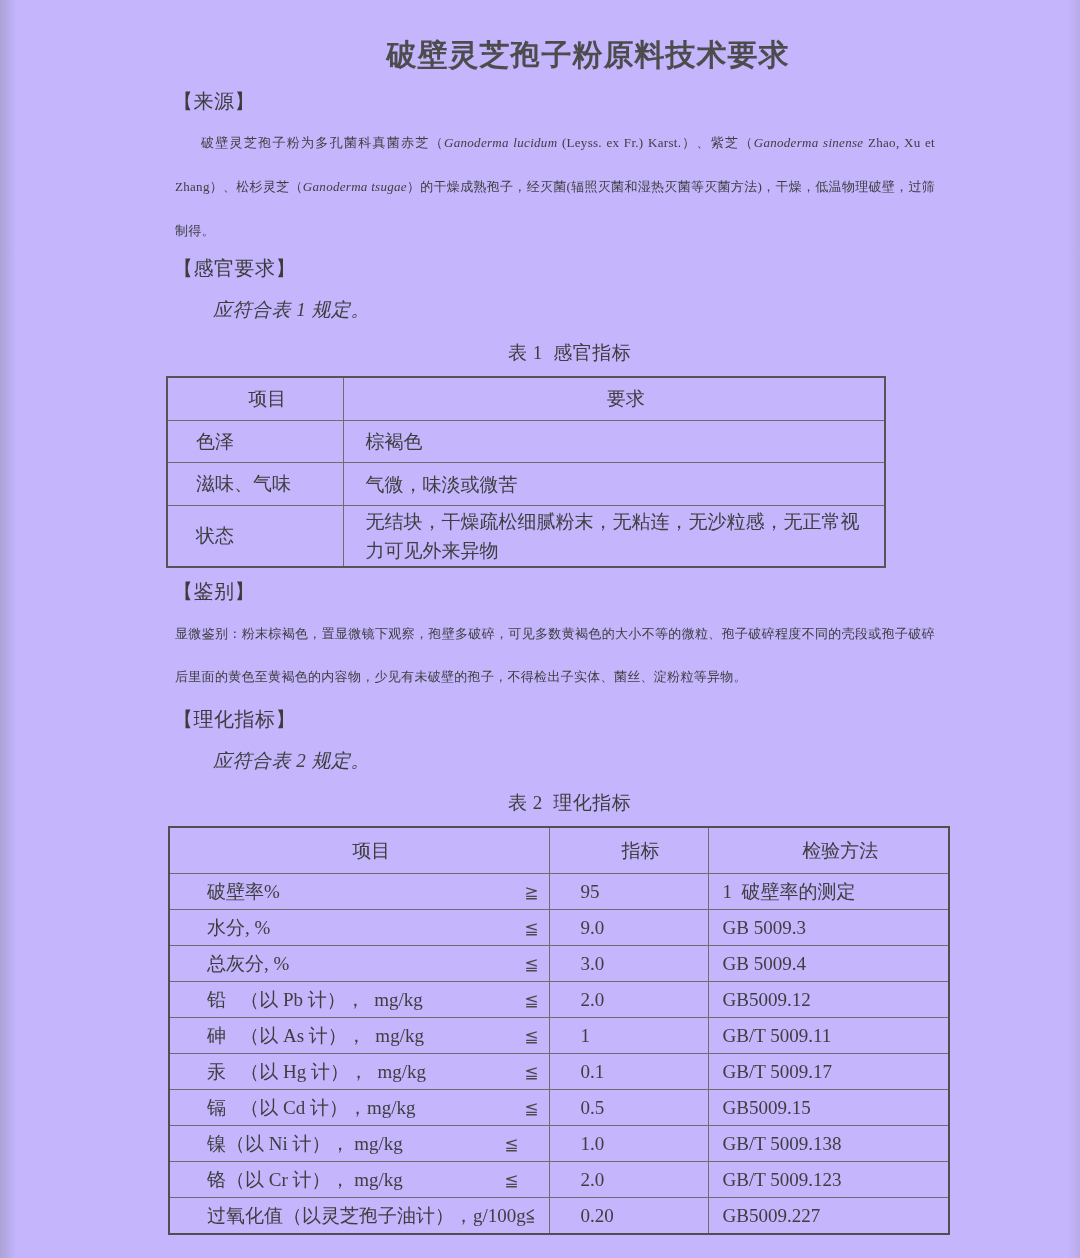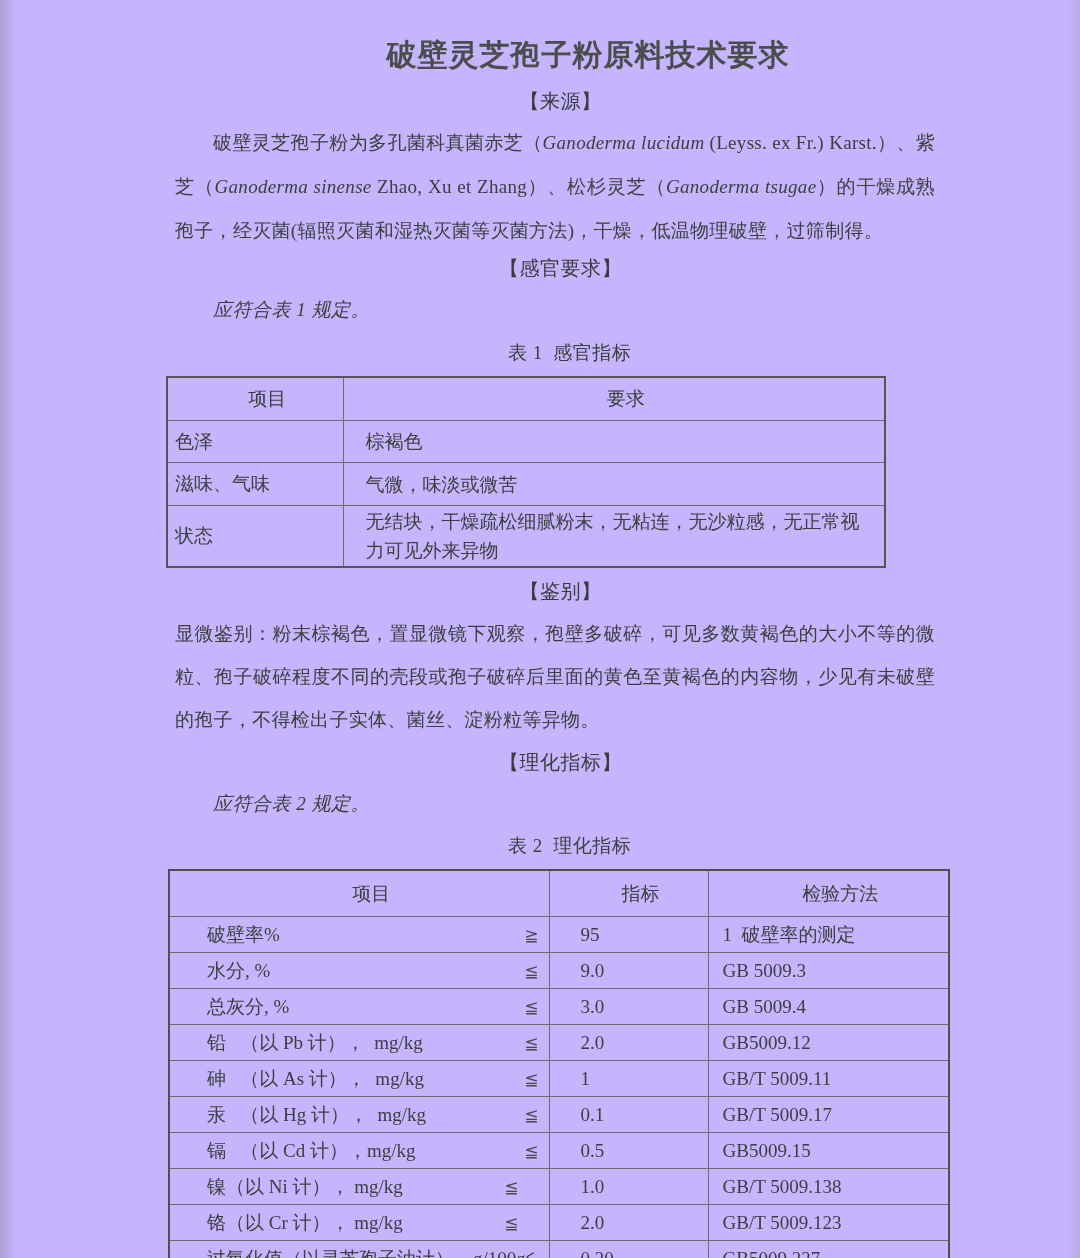--- a/index.html
+++ b/index.html
@@ -30,27 +30,27 @@
     font-size:30px; font-weight:600; letter-spacing:1px;
     color:#4c4c4c;
     text-align:center; line-height:42px;
     transform:translateX(48px);
   }
 
   .content { position:relative; margin:0 132px 0 166px; }
 
   .sec-h {
     font-size:20px; line-height:30px; color:#3c3c3c;
-    margin:8px 0 0 7px; letter-spacing:.5px;text-align:center;
+    margin:8px 0 0 7px; letter-spacing:.5px;
   }
   .sec-h.first { margin-top:10px; }
 
   .para {
     margin:5px 0 0 9px; width:760px;
-    font-size:19px; line-height:44px; letter-spacing:.3px;
+    font-size:13px; line-height:44px; letter-spacing:.3px;
     text-align:justify;
   }
   .para.indent { text-indent:2em; }
   .para.ident { margin-top:6px; line-height:43px; }
   .latin-italic { font-style:italic; }
 
   .note {
     margin:12px 0 0 9px; padding-left:2em;
     font-size:19px; line-height:30px; letter-spacing:.5px;font-style:italic;
   }
@@ -68,21 +68,21 @@
   }
   table.t td { border:1px solid #6d6d6d; vertical-align:middle;padding-left:25px; }
   table.t1 { margin-top:9px; width:720px; border:2px solid #555; }
   table.t2 { margin-top:9px; width:780px; margin-left:2px; border:2px solid #4f4f4f; }
 
   .t1 .col-a { width:176px; }
   .t1 tr.hrow td { height:40px; text-align:center; }
   .t1 tr.r1 td { height:39px; }
   .t1 tr.r2 td { height:40px; }
   .t1 tr.r3 td { height:58px; }
-  .t1 td.item { padding-left:7px; }
+  .t1 td.item { padding-left:28px; }
   .t1 td.req  { padding-left:22px; padding-right:10px; line-height:29px; }
 
   .t2 { font-size:18px; }
   .t2 .col-1 { width:380px; }
   .t2 .col-2 { width:159px; }
   .t2 .col-3 { width:241px; }
   .t2 tr.hrow td { height:43px; text-align:center; font-size:19px; }
   .t2 tr.drow td { height:33px; }
   .t2 .iflex { display:flex; justify-content:space-between; align-items:center; padding:0 9px 0 12px; }
   .t2 .op { font-family:"DejaVu Sans",sans-serif; font-size:17px; color:#4a4a4a; }

